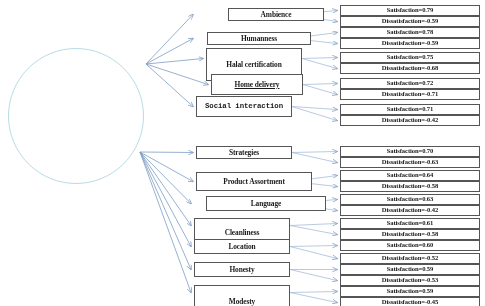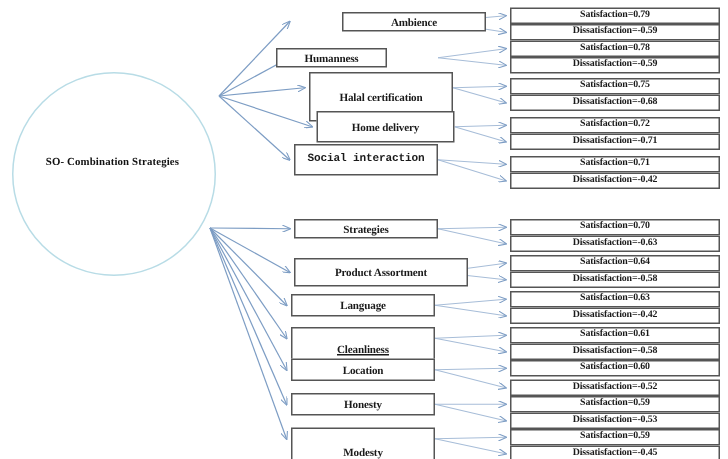--- a/index.html
+++ b/index.html
@@ -125,46 +125,45 @@
         <path d="M290,246.5 L337,245.5"></path>
         <path d="M290,246.5 L337,258.5"></path>
         <path d="M290,269.5 L337,269.5"></path>
         <path d="M290,269.5 L337,280.5"></path>
         <path d="M290,292.5 L337,291.5"></path>
         <path d="M290,292.5 L337,302.5"></path>
       </g>
   </svg>
 
   <div id="core-circle"></div>
-  <div id="core-label">SO- Combination Strategies</div>
 
   <div id="upper-attr-layer">
       <div class="node-box mid-box" style="left: 196px; top: 8px; width: 96px; height: 13px; margin-left: 32px;">Ambience</div>
-      <div class="node-box mid-box" style="left: 184px; top: 32px; width: 74px; height: 13px;">Humanness</div>
+      <div class="node-box mid-box" style="left: 207px; top: 32px; width: 104px; height: 13px;">Humanness</div>
       <div class="node-box mid-box" style="left: 206px; top: 48px; width: 96px; height: 33px;">Halal certification</div>
-      <div class="node-box mid-box" style="left: 211px; top: 74px; width: 92px; height: 21px;">Home delivery</div>
+      <div class="node-box mid-box" style="left: 211px; top: 74px; width: 92px; height: 21px; text-decoration: underline;">Home delivery</div>
       <div class="node-box mid-box" style="left: 196px; top: 96px; width: 96px; height: 21px; font-family: Liberation Mono, monospace;">Social interaction</div>
     </div>
   <div id="upper-out-layer">
       <div class="node-box out-box" style="left: 340px; top: 5px; width: 140px; height: 11px;">Satisfaction=0.79</div>
       <div class="node-box out-box" style="left: 340px; top: 16px; width: 140px; height: 11px;">Dissatisfaction=-0.59</div>
       <div class="node-box out-box" style="left: 340px; top: 27px; width: 140px; height: 11px;">Satisfaction=0.78</div>
       <div class="node-box out-box" style="left: 340px; top: 38px; width: 140px; height: 11px;">Dissatisfaction=-0.59</div>
       <div class="node-box out-box" style="left: 340px; top: 52px; width: 140px; height: 11px;">Satisfaction=0.75</div>
       <div class="node-box out-box" style="left: 340px; top: 63px; width: 140px; height: 11px;">Dissatisfaction=-0.68</div>
       <div class="node-box out-box" style="left: 340px; top: 78px; width: 140px; height: 11px;">Satisfaction=0.72</div>
       <div class="node-box out-box" style="left: 340px; top: 89px; width: 140px; height: 11px;">Dissatisfaction=-0.71</div>
       <div class="node-box out-box" style="left: 340px; top: 104px; width: 140px; height: 11px;">Satisfaction=0.71</div>
       <div class="node-box out-box" style="left: 340px; top: 115px; width: 140px; height: 11px;">Dissatisfaction=-0.42</div>
     </div>
   <div id="lower-attr-layer">
       <div class="node-box mid-box" style="left: 196px; top: 146px; width: 96px; height: 13px;">Strategies</div>
       <div class="node-box mid-box" style="left: 196px; top: 172px; width: 116px; height: 19px; text-align: center;">Product Assortment</div>
-      <div class="node-box mid-box" style="left: 194px; top: 196px; width: 96px; height: 15px;">Language</div>
-      <div class="node-box mid-box" style="left: 194px; top: 218px; width: 96px; height: 30px; text-decoration: underline;">Cleanliness</div>
+      <div class="node-box mid-box" style="left: 206px; top: 196px; width: 120px; height: 15px;">Language</div>
+      <div class="node-box mid-box" style="left: 194px; top: 218px; width: 96px; height: 30px;">Cleanliness</div>
       <div class="node-box mid-box" style="left: 194px; top: 239px; width: 96px; height: 15px;">Location</div>
       <div class="node-box mid-box" style="left: 194px; top: 262px; width: 96px; height: 15px;">Honesty</div>
       <div class="node-box mid-box" style="left: 194px; top: 285px; width: 96px; height: 33px;">Modesty</div>
     </div>
   <div id="lower-out-layer">
       <div class="node-box out-box" style="left: 340px; top: 146px; width: 140px; height: 11px;">Satisfaction=0.70</div>
       <div class="node-box out-box" style="left: 340px; top: 157px; width: 140px; height: 11px;">Dissatisfaction=-0.63</div>
       <div class="node-box out-box" style="left: 340px; top: 170px; width: 140px; height: 11px;">Satisfaction=0.64</div>
       <div class="node-box out-box" style="left: 340px; top: 181px; width: 140px; height: 11px;">Dissatisfaction=-0.58</div>
       <div class="node-box out-box" style="left: 340px; top: 194px; width: 140px; height: 11px;">Satisfaction=0.63</div>

